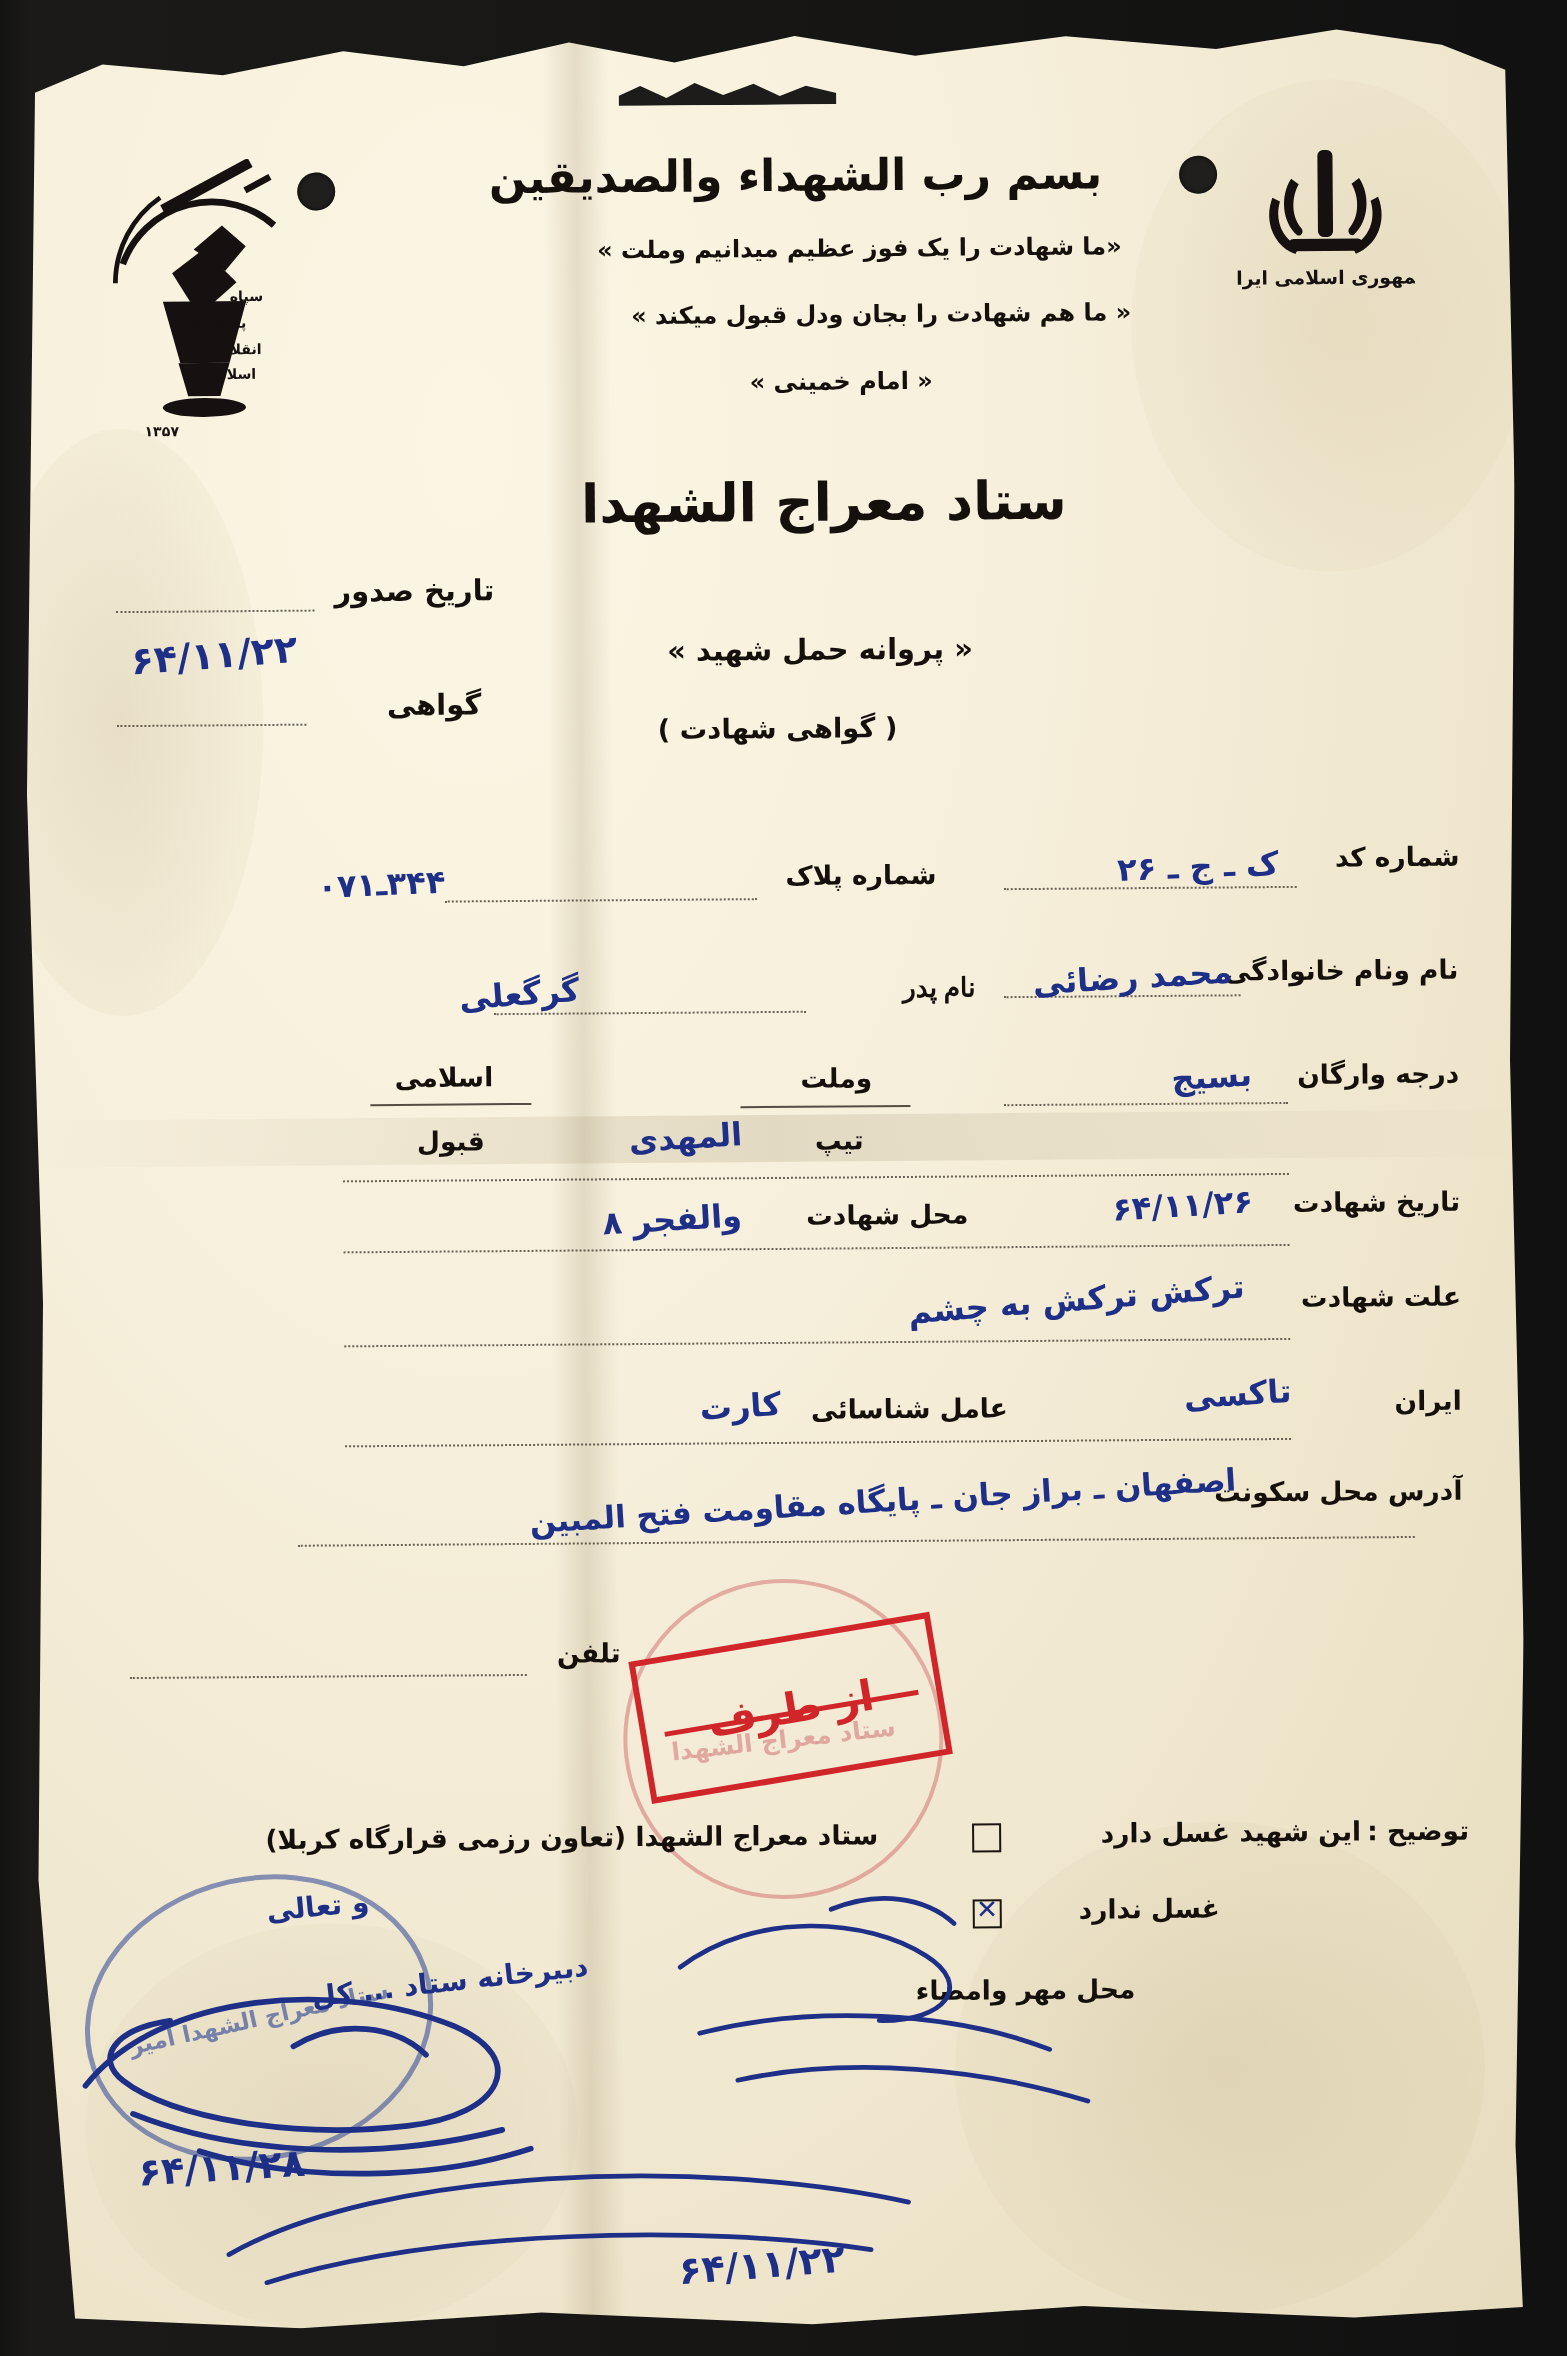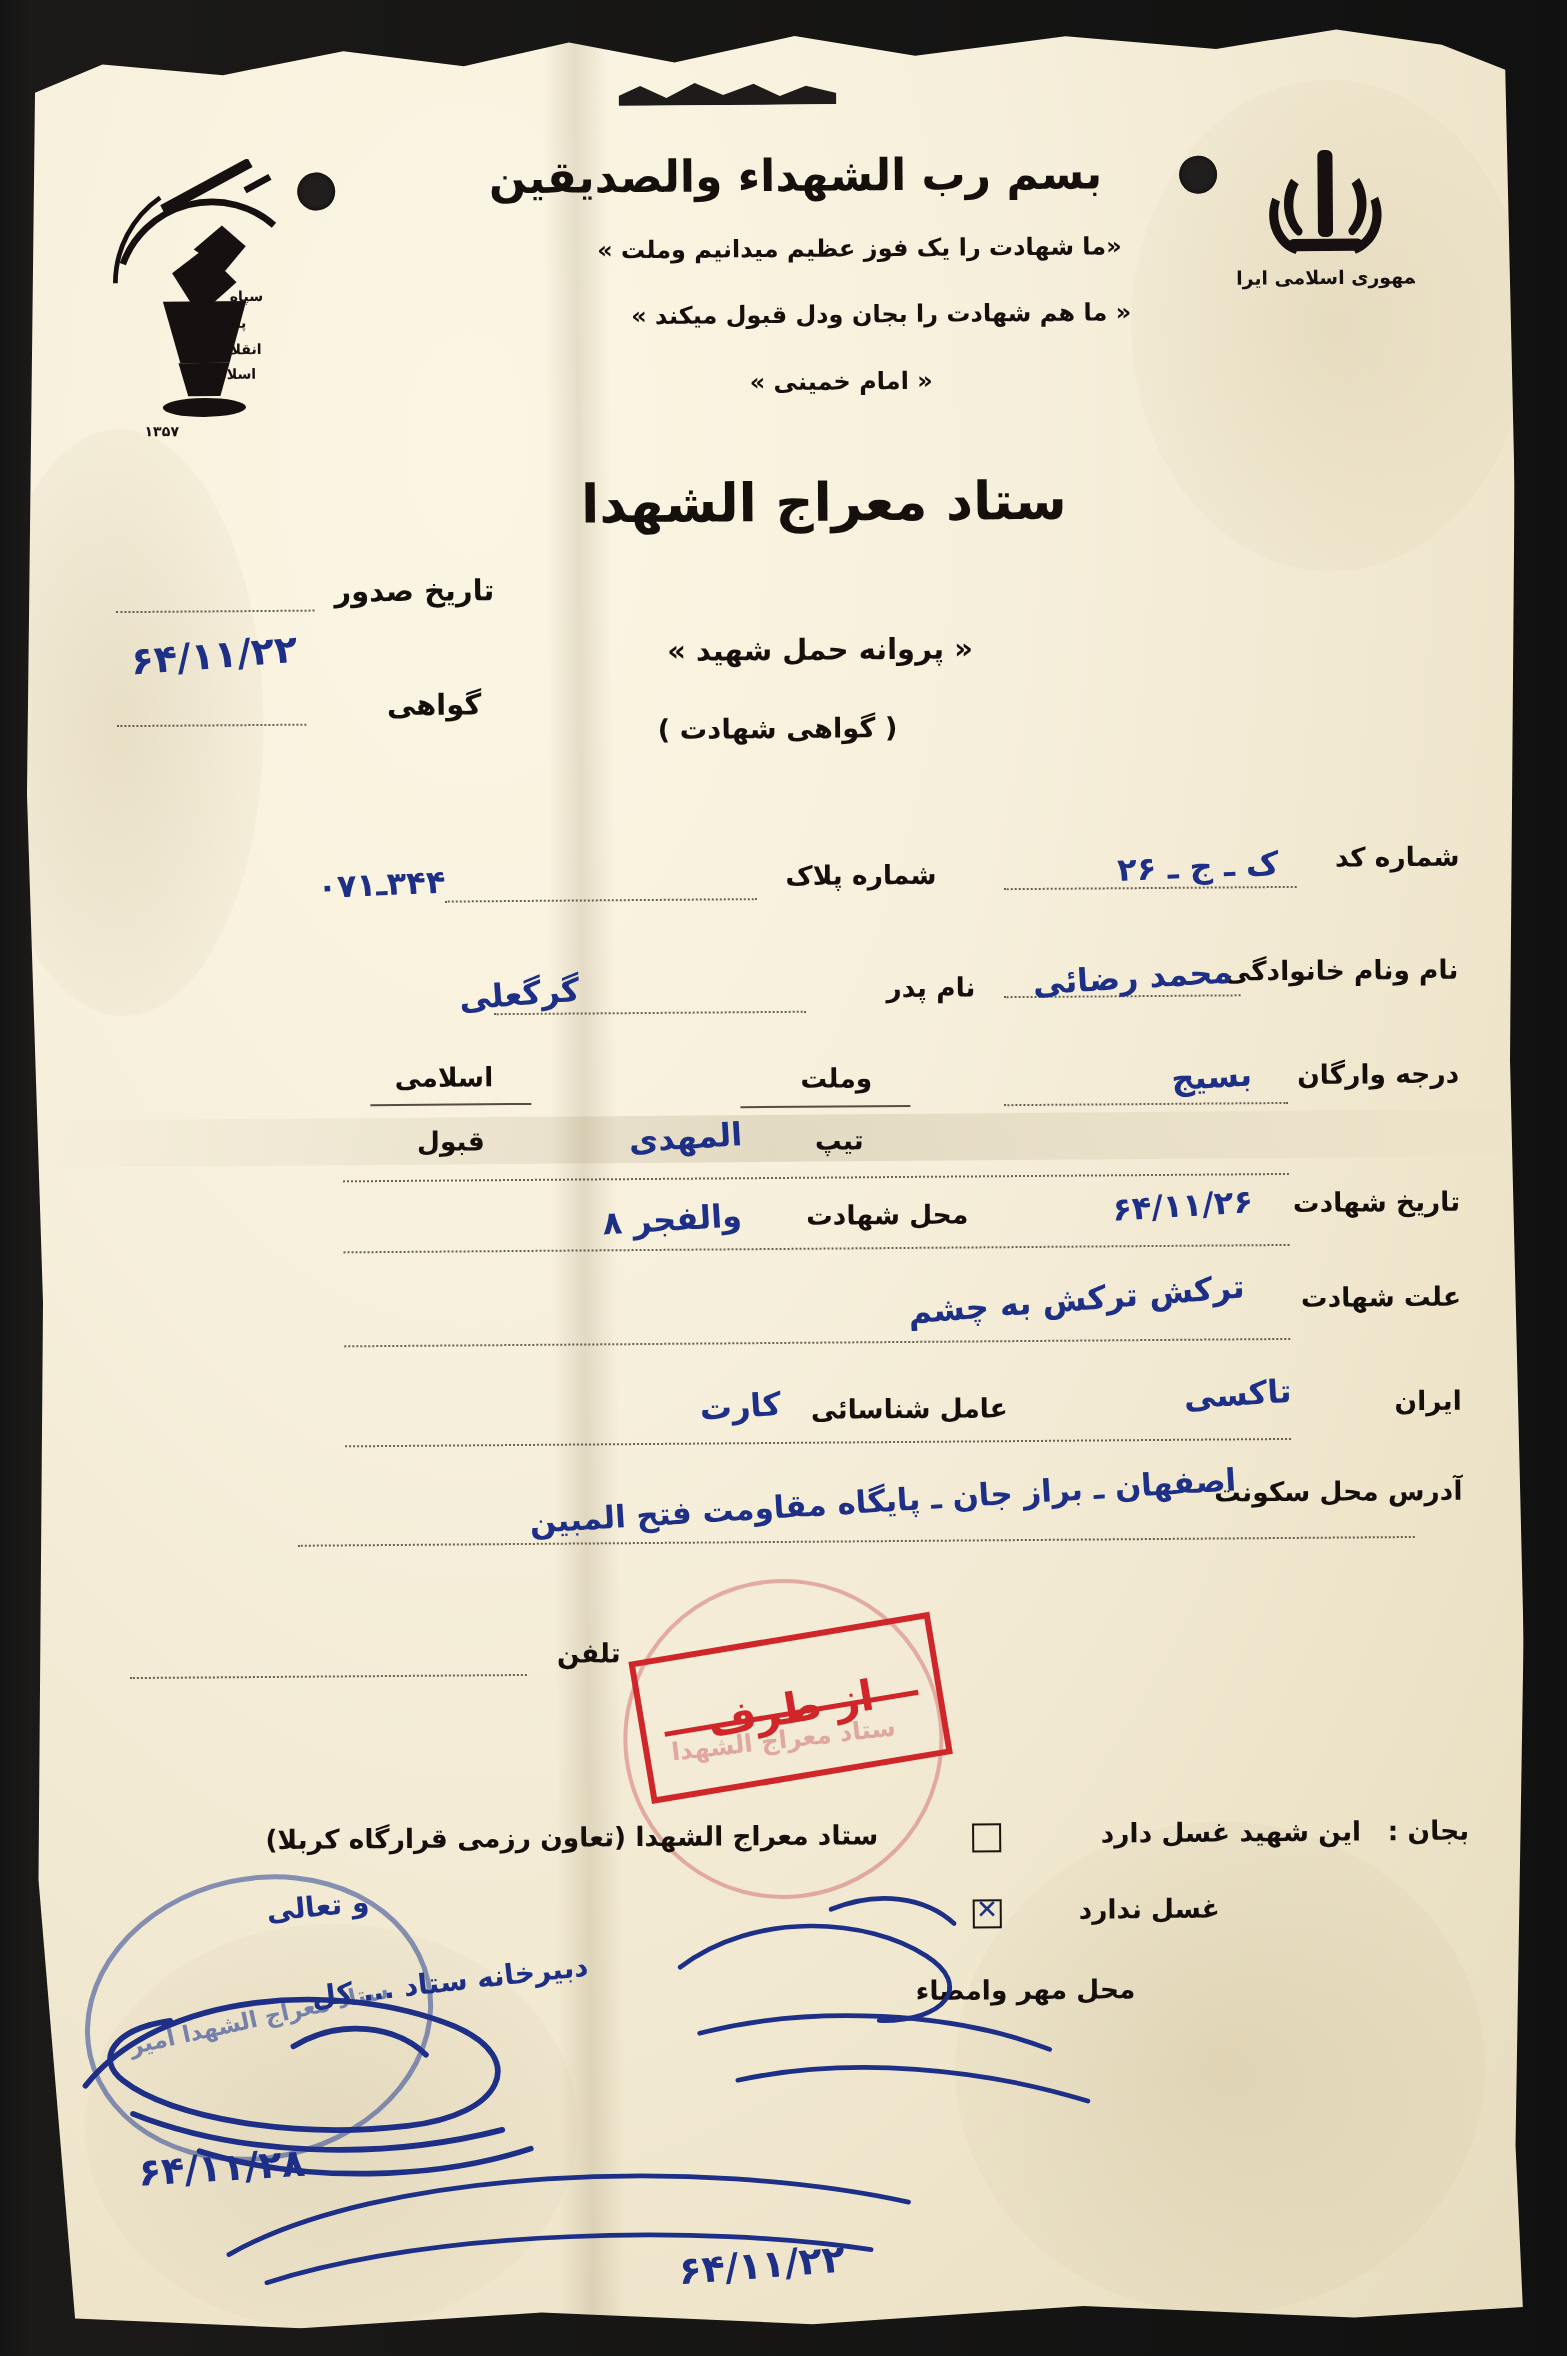--- a/index.html
+++ b/index.html
@@ -276,21 +276,21 @@
       <div class="abs hw hw-md" style="right:246px; top:821px; transform:rotate(-2deg);">ک ـ ج ـ ۲۶</div>
 
       <div class="abs pr flabel" style="right:587px; top:833px;">شماره پلاک</div>
       <div class="dots" style="right:767px; top:871px; width:312px;"></div>
       <div class="abs hw hw-md" style="right:1079px; top:833px; transform:rotate(-2deg);">۳۴۴ـ۰۷۱</div>
 
       <div class="abs pr flabel" style="right:66px; top:932px;">نام ونام خانوادگی</div>
       <div class="dots" style="right:284px; top:971px; width:237px;"></div>
       <div class="abs hw hw-md" style="right:293px; top:929px; transform:rotate(-3deg);">محمد رضائی</div>
 
-      <div class="abs pr flabel" style="right:549px; top:946px;">نام پدر</div>
+      <div class="abs pr flabel" style="right:549px; top:946px;font-family:Liberation Serif, serif;">نام پدر</div>
       <div class="dots" style="right:719px; top:984px; width:312px;"></div>
       <div class="abs hw hw-md" style="right:946px; top:942px; transform:rotate(-4deg);">گرگعلی</div>
 
       <div class="abs pr flabel" style="right:66px; top:1036px;">درجه وارگان</div>
       <div class="abs hw hw-md" style="right:274px; top:1032px; transform:rotate(-3deg);">بسیج</div>
       <div class="dots" style="right:237px; top:1079px; width:284px;"></div>
 
       <div class="abs pr flabel" style="right:653px; top:1036px;">وملت</div>
       <div class="solid" style="right:615px; top:1079px; width:170px;"></div>
 
@@ -328,21 +328,21 @@
       <div class="dots" style="right:1003px; top:1645px; width:397px;"></div>
 
       <div class="round-stamp-red" style="right:587px; top:1552px; width:312px; height:312px;">
         <span>ستاد معراج الشهدا</span>
       </div>
 
       <div class="red-stamp" style="right:587px; top:1609px; width:293px; height:132px;">
         <span>از طرف</span>
       </div>
 
-      <div class="abs pr flabel" style="right:62px; top:1793px;">بجان :</div>
+      <div class="abs pr flabel" style="right:62px; top:1793px;">توضیح :</div>
       <div class="abs pr flabel" style="right:170px; top:1793px;">این شهید غسل دارد</div>
       <div class="checkbox" style="right:530px; top:1798px;"></div>
 
       <div class="abs pr flabel" style="right:653px; top:1793px;">ستاد معراج الشهدا (تعاون رزمی قرارگاه کربلا)</div>
 
       <div class="abs pr flabel" style="right:312px; top:1869px;">غسل ندارد</div>
       <div class="checkbox checked" style="right:530px; top:1874px;"></div>
 
       <div class="abs pr flabel" style="right:397px; top:1949px;">محل مهر وامضاء</div>
 

